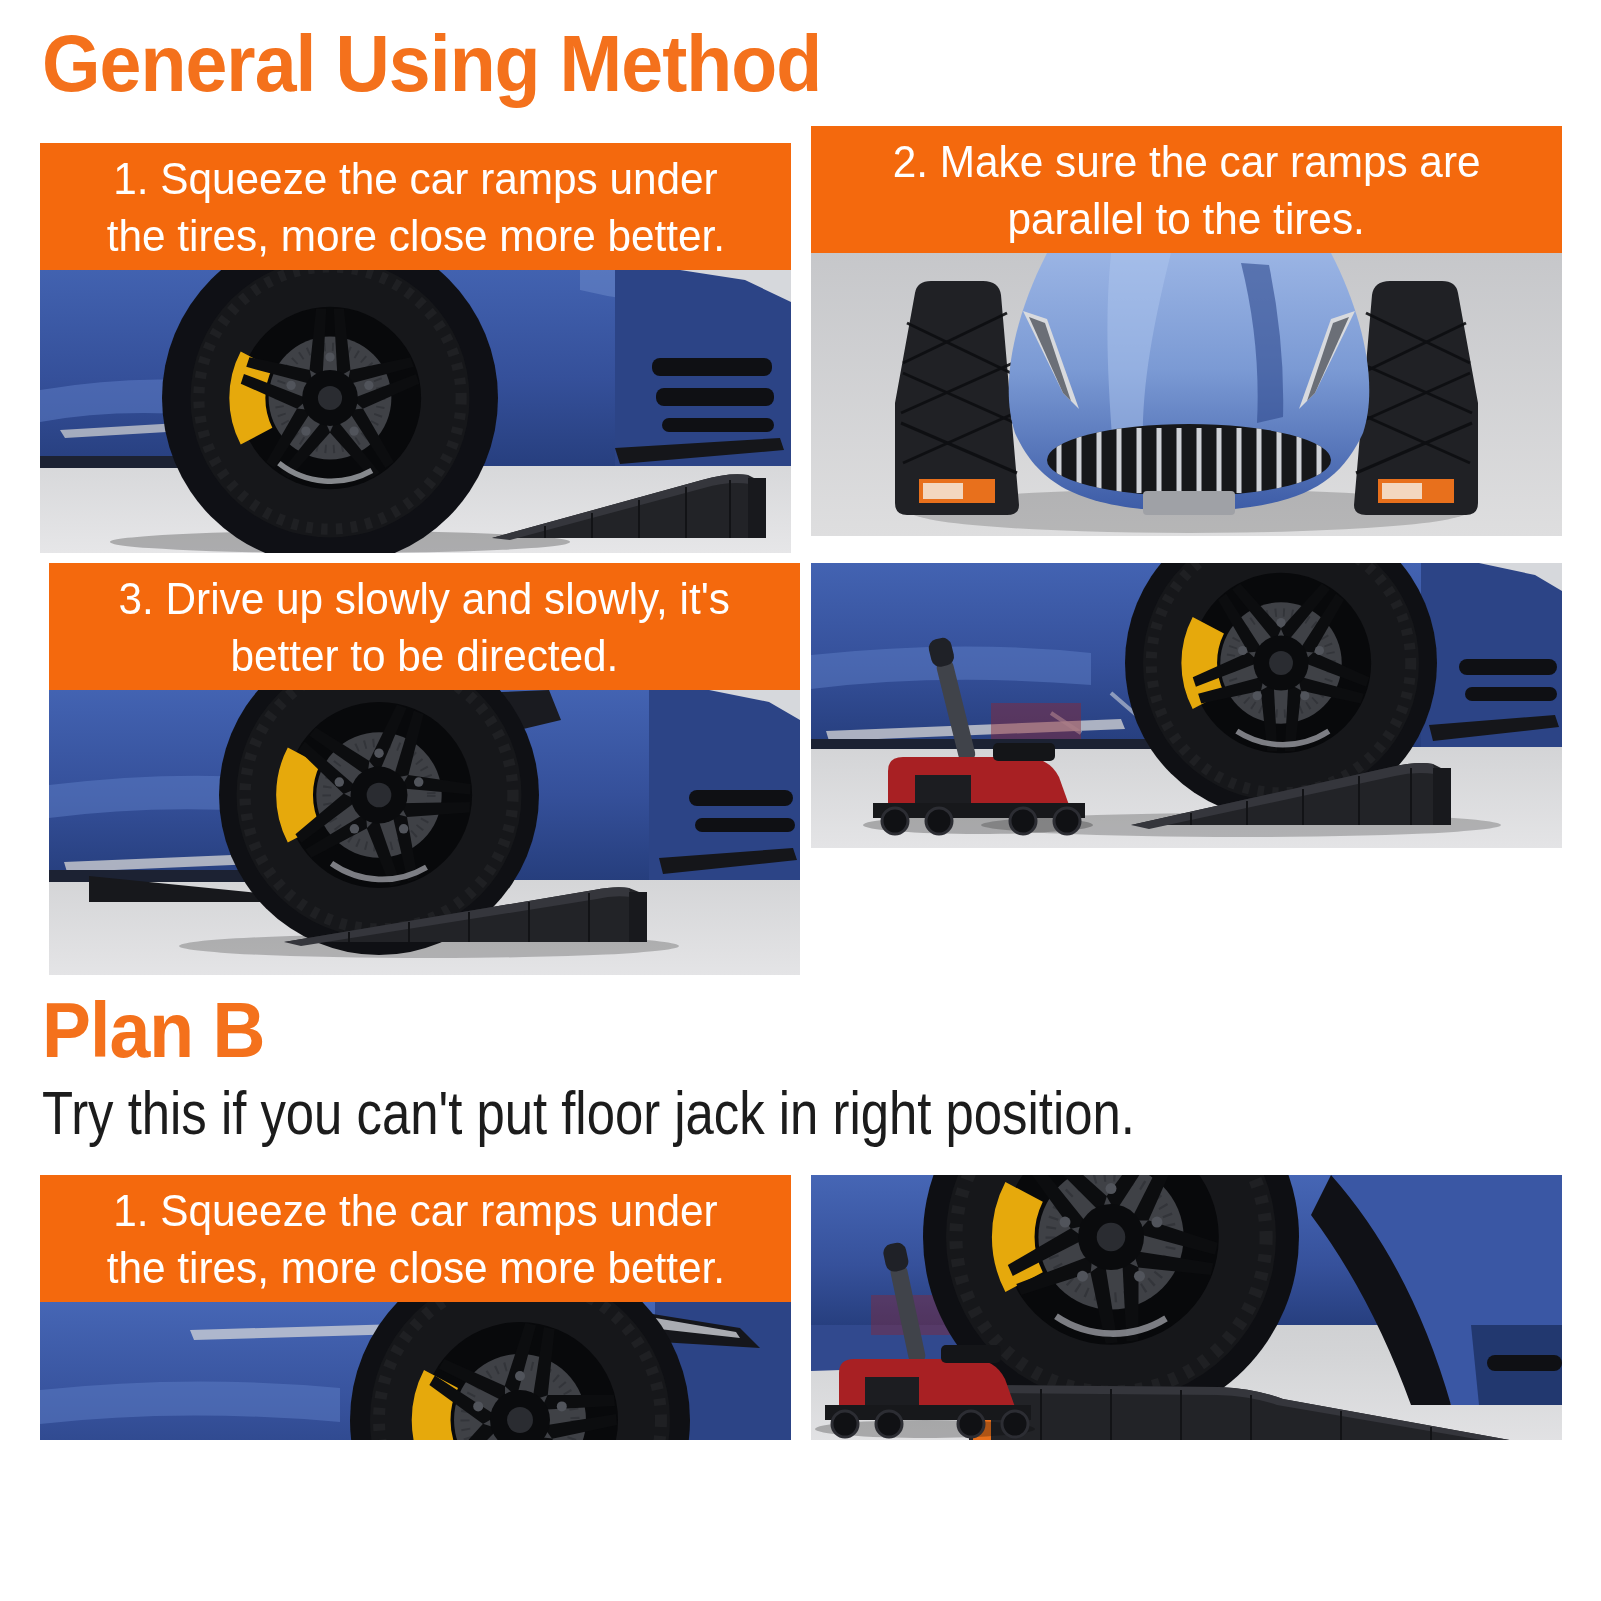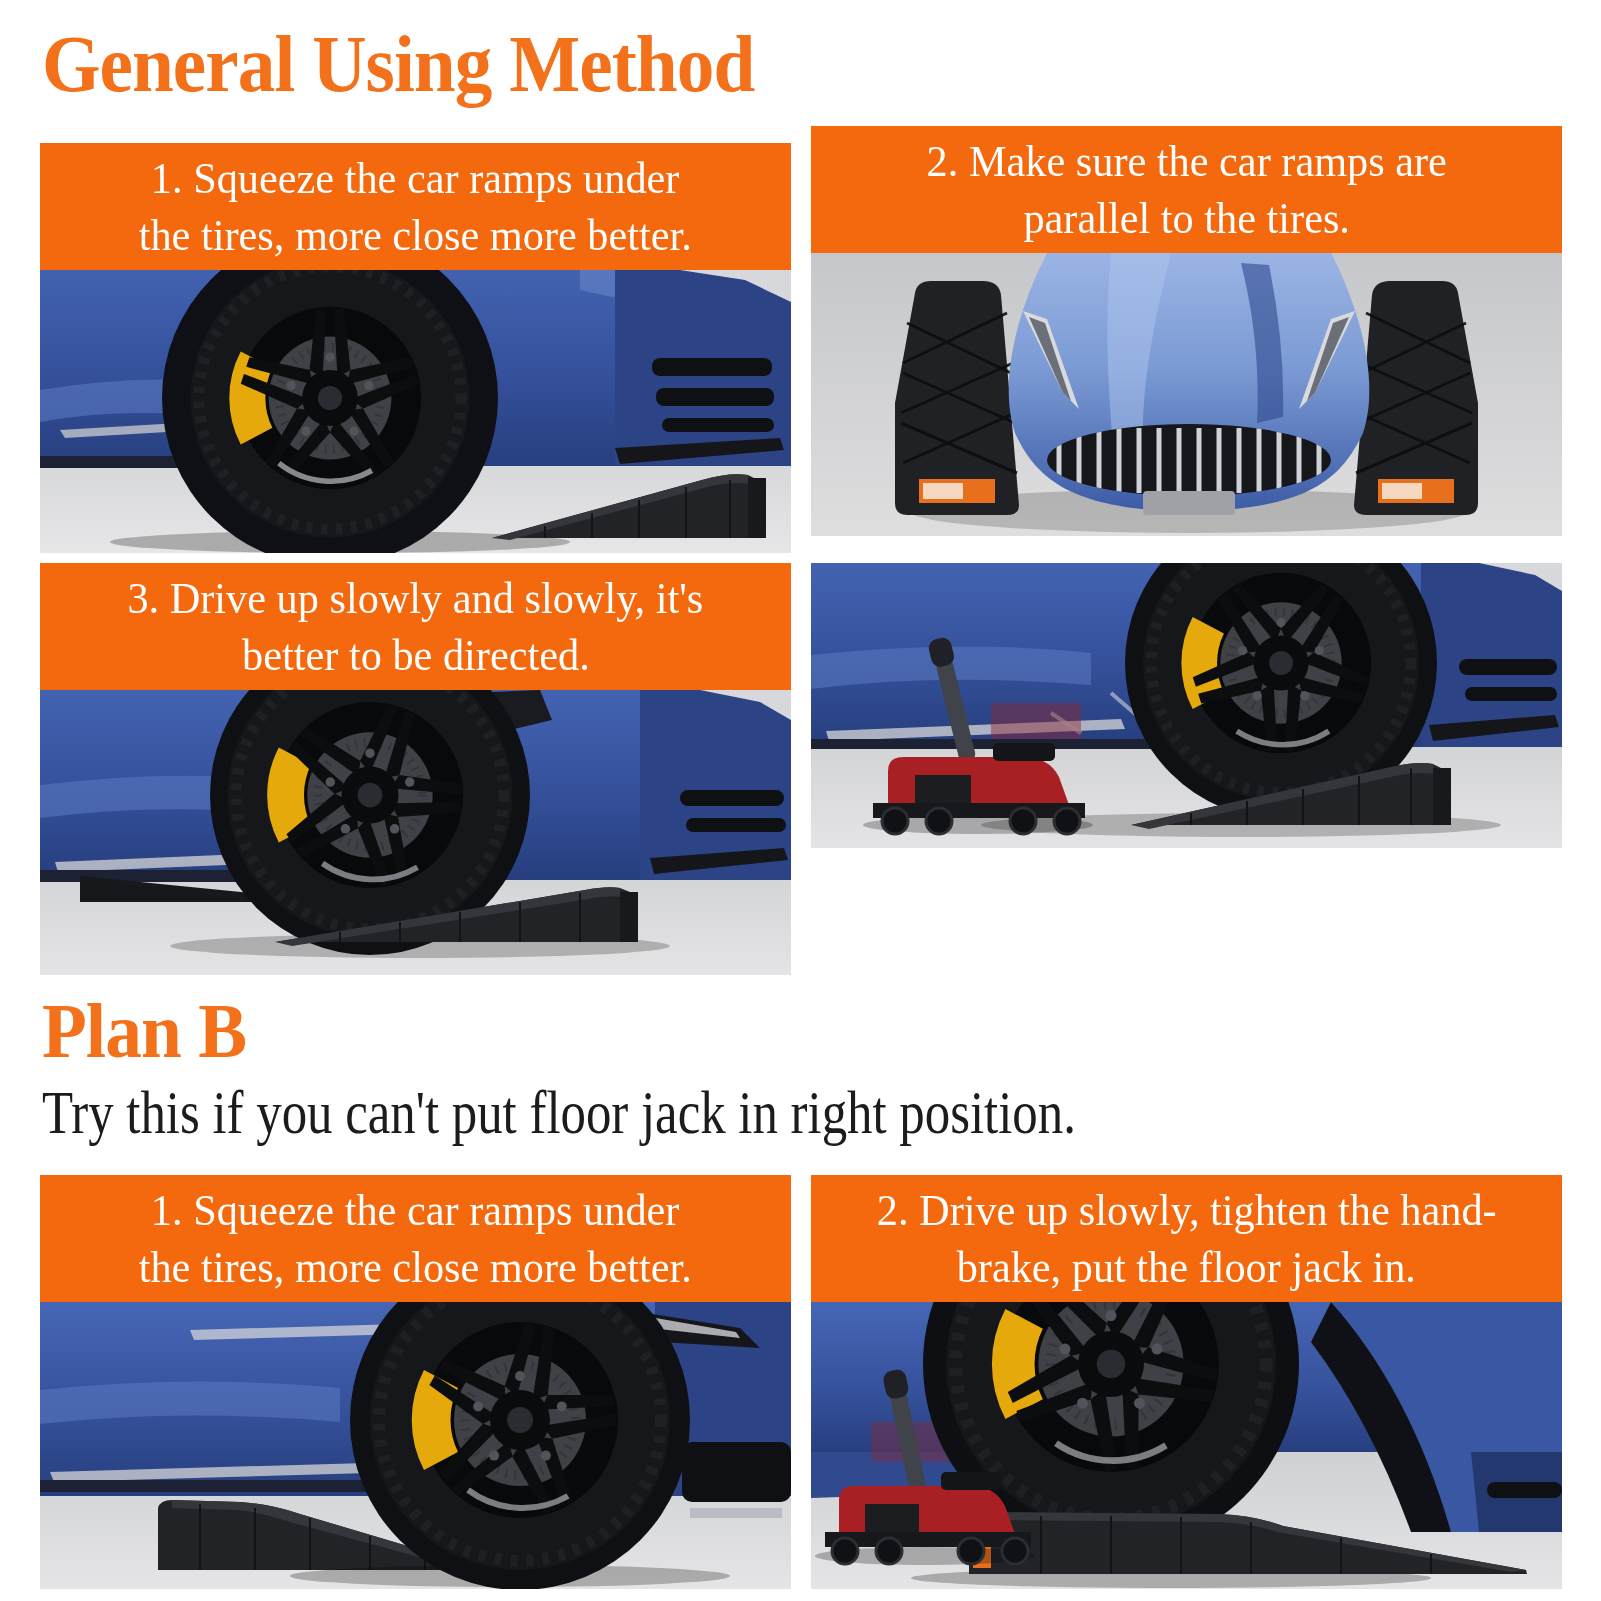--- a/index.html
+++ b/index.html
@@ -1,17 +1,17 @@
 <!DOCTYPE html>
 <html><head>
 <meta charset="utf-8">
 <style>
   html,body{margin:0;padding:0;background:#ffffff;}
-  .page{position:relative;width:1601px;height:1601px;background:#ffffff;overflow:hidden;
-        font-family:Liberation Serif, serif;}
+  .page{position:relative;width:1601px;height:1440px;background:#ffffff;overflow:hidden;
+        font-family:Liberation Sans, sans-serif;}
   .h-title{position:absolute;left:42px;top:18px;font-size:80px;line-height:1.15;font-weight:bold;
            color:#F4711C;transform:scaleX(.94);transform-origin:left top;white-space:nowrap;letter-spacing:-1px;}
   .planb-title{position:absolute;left:42px;top:986px;font-size:78px;line-height:1.15;font-weight:bold;
            color:#F4711C;transform:scaleX(.94);transform-origin:left top;white-space:nowrap;letter-spacing:-1px;}
   .planb-sub{position:absolute;left:42px;top:1076px;font-size:62px;line-height:1.18;font-weight:normal;
            color:#1c1c1c;transform:scaleX(.82);transform-origin:left top;white-space:nowrap;}
   .panel{position:absolute;width:751px;}
   .banner{height:127px;background:#F4690D;color:#ffffff;display:flex;flex-direction:column;
           justify-content:center;align-items:center;text-align:center;}
   .banner .ln{display:block;font-size:45px;line-height:57px;white-space:nowrap;transform:scaleX(.94);}
@@ -196,21 +196,21 @@
               <line x1="468" y1="175" x2="468" y2="240"></line>
             <line x1="488" y1="175" x2="488" y2="240"></line>
               <line x1="508" y1="175" x2="508" y2="240"></line>
           </g>
           <rect x="332" y="238" width="92" height="24" rx="4" fill="#9fa1a6"></rect>
         </g>
       </svg>
     </div>
   </div>
 
-  <div class="panel" style="left:40px;top:563px">
+  <div class="panel" style="left:49px;top:563px">
     <div class="banner">
       <span class="ln">3. Drive up slowly and slowly, it's</span>
       <span class="ln">better to be directed.</span>
     </div>
     <div class="photo ph2">
       <svg width="751" height="285" viewBox="0 0 751 285">
         <defs>
           <linearGradient id="bgp3" x1="0" y1="0" x2="0" y2="1">
             <stop offset="0" stop-color="#bcbdc1"></stop>
               <stop offset=".62" stop-color="#d2d3d5"></stop>
@@ -499,24 +499,20 @@
               <circle cx="25.9" cy="35.6" r="5"></circle>
               <circle cx="-25.9" cy="35.6" r="5"></circle>
               <circle cx="-41.8" cy="-13.6" r="5"></circle>
             </g>
         </g>
       </svg>
     </div>
   </div>
 
   <div class="panel" style="left:811px;top:1175px">
-    <div class="banner">
-      <span class="ln">2. Drive up slowly, tighten the hand-</span>
-      <span class="ln">brake, put the floor jack in.</span>
-    </div>
     <div class="photo ph3">
       <svg width="751" height="287" viewBox="0 0 751 287">
         <defs>
           <linearGradient id="bgp6" x1="0" y1="0" x2="0" y2="1">
             <stop offset="0" stop-color="#bfc0c4"></stop>
               <stop offset=".62" stop-color="#d3d4d6"></stop>
               <stop offset="1" stop-color="#e5e5e7"></stop>
           </linearGradient>
           <linearGradient id="bluep6" x1="0" y1="0" x2="0" y2="1">
             <stop offset="0" stop-color="#4666b5"></stop>

